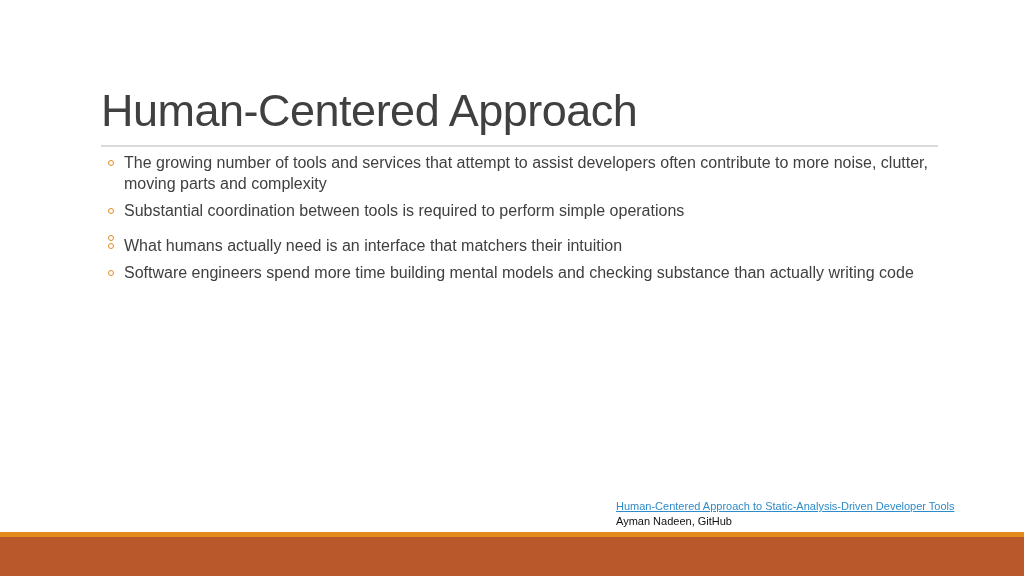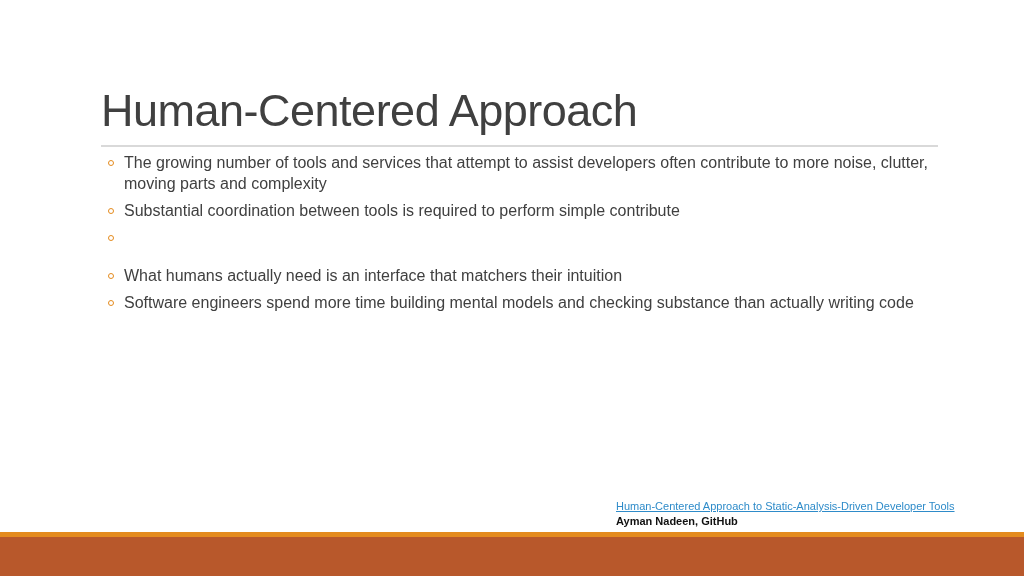--- a/index.html
+++ b/index.html
@@ -52,21 +52,21 @@
     }
     .bullet {
       position: relative;
       padding-left: 18px;
       font-size: 16px;
       line-height: 21px;
       color: #404040;
       margin-bottom: 6px;
     }
     .bullet.gap {
-      margin-top: 44px;
+      margin-top: 14px;
     }
     .bullet-marker {
       position: absolute;
       left: 2px;
       top: 8px;
       width: 4px;
       height: 4px;
       border: 1px solid #e48b1e;
       border-radius: 50%;
     }
@@ -81,21 +81,20 @@
       color: #2e8bc9;
       text-decoration: underline;
       display: block;
       white-space: nowrap;
       text-align: center;
     }
     .citation-author {
       color: #111111;
       display: block;
       white-space: nowrap;
-      font-weight: bold;
     }
     .footer-stripe {
       position: absolute;
       left: 0;
       top: 532px;
       width: 1024px;
       height: 5px;
       background: #e48b1e;
     }
     .footer-band {
@@ -114,21 +113,21 @@
   <h1 class="title">Human-Centered Approach</h1>
   <div class="divider"></div>
 
   <ul class="bullets">
     <li class="bullet">
       <span class="bullet-marker"></span>
       <span>The growing number of tools and services that attempt to assist developers often contribute to more noise, clutter, moving parts and complexity</span>
     </li>
     <li class="bullet">
       <span class="bullet-marker"></span>
-      <span>Substantial coordination between tools is required to perform simple contribute</span>
+      <span>Substantial coordination between tools is required to perform simple operations</span>
     </li>
     <li class="bullet">
       <span class="bullet-marker"></span>
     </li>
     <li class="bullet gap">
       <span class="bullet-marker"></span>
       <span>What humans actually need is an interface that matchers their intuition</span>
     </li>
     <li class="bullet">
       <span class="bullet-marker"></span>

